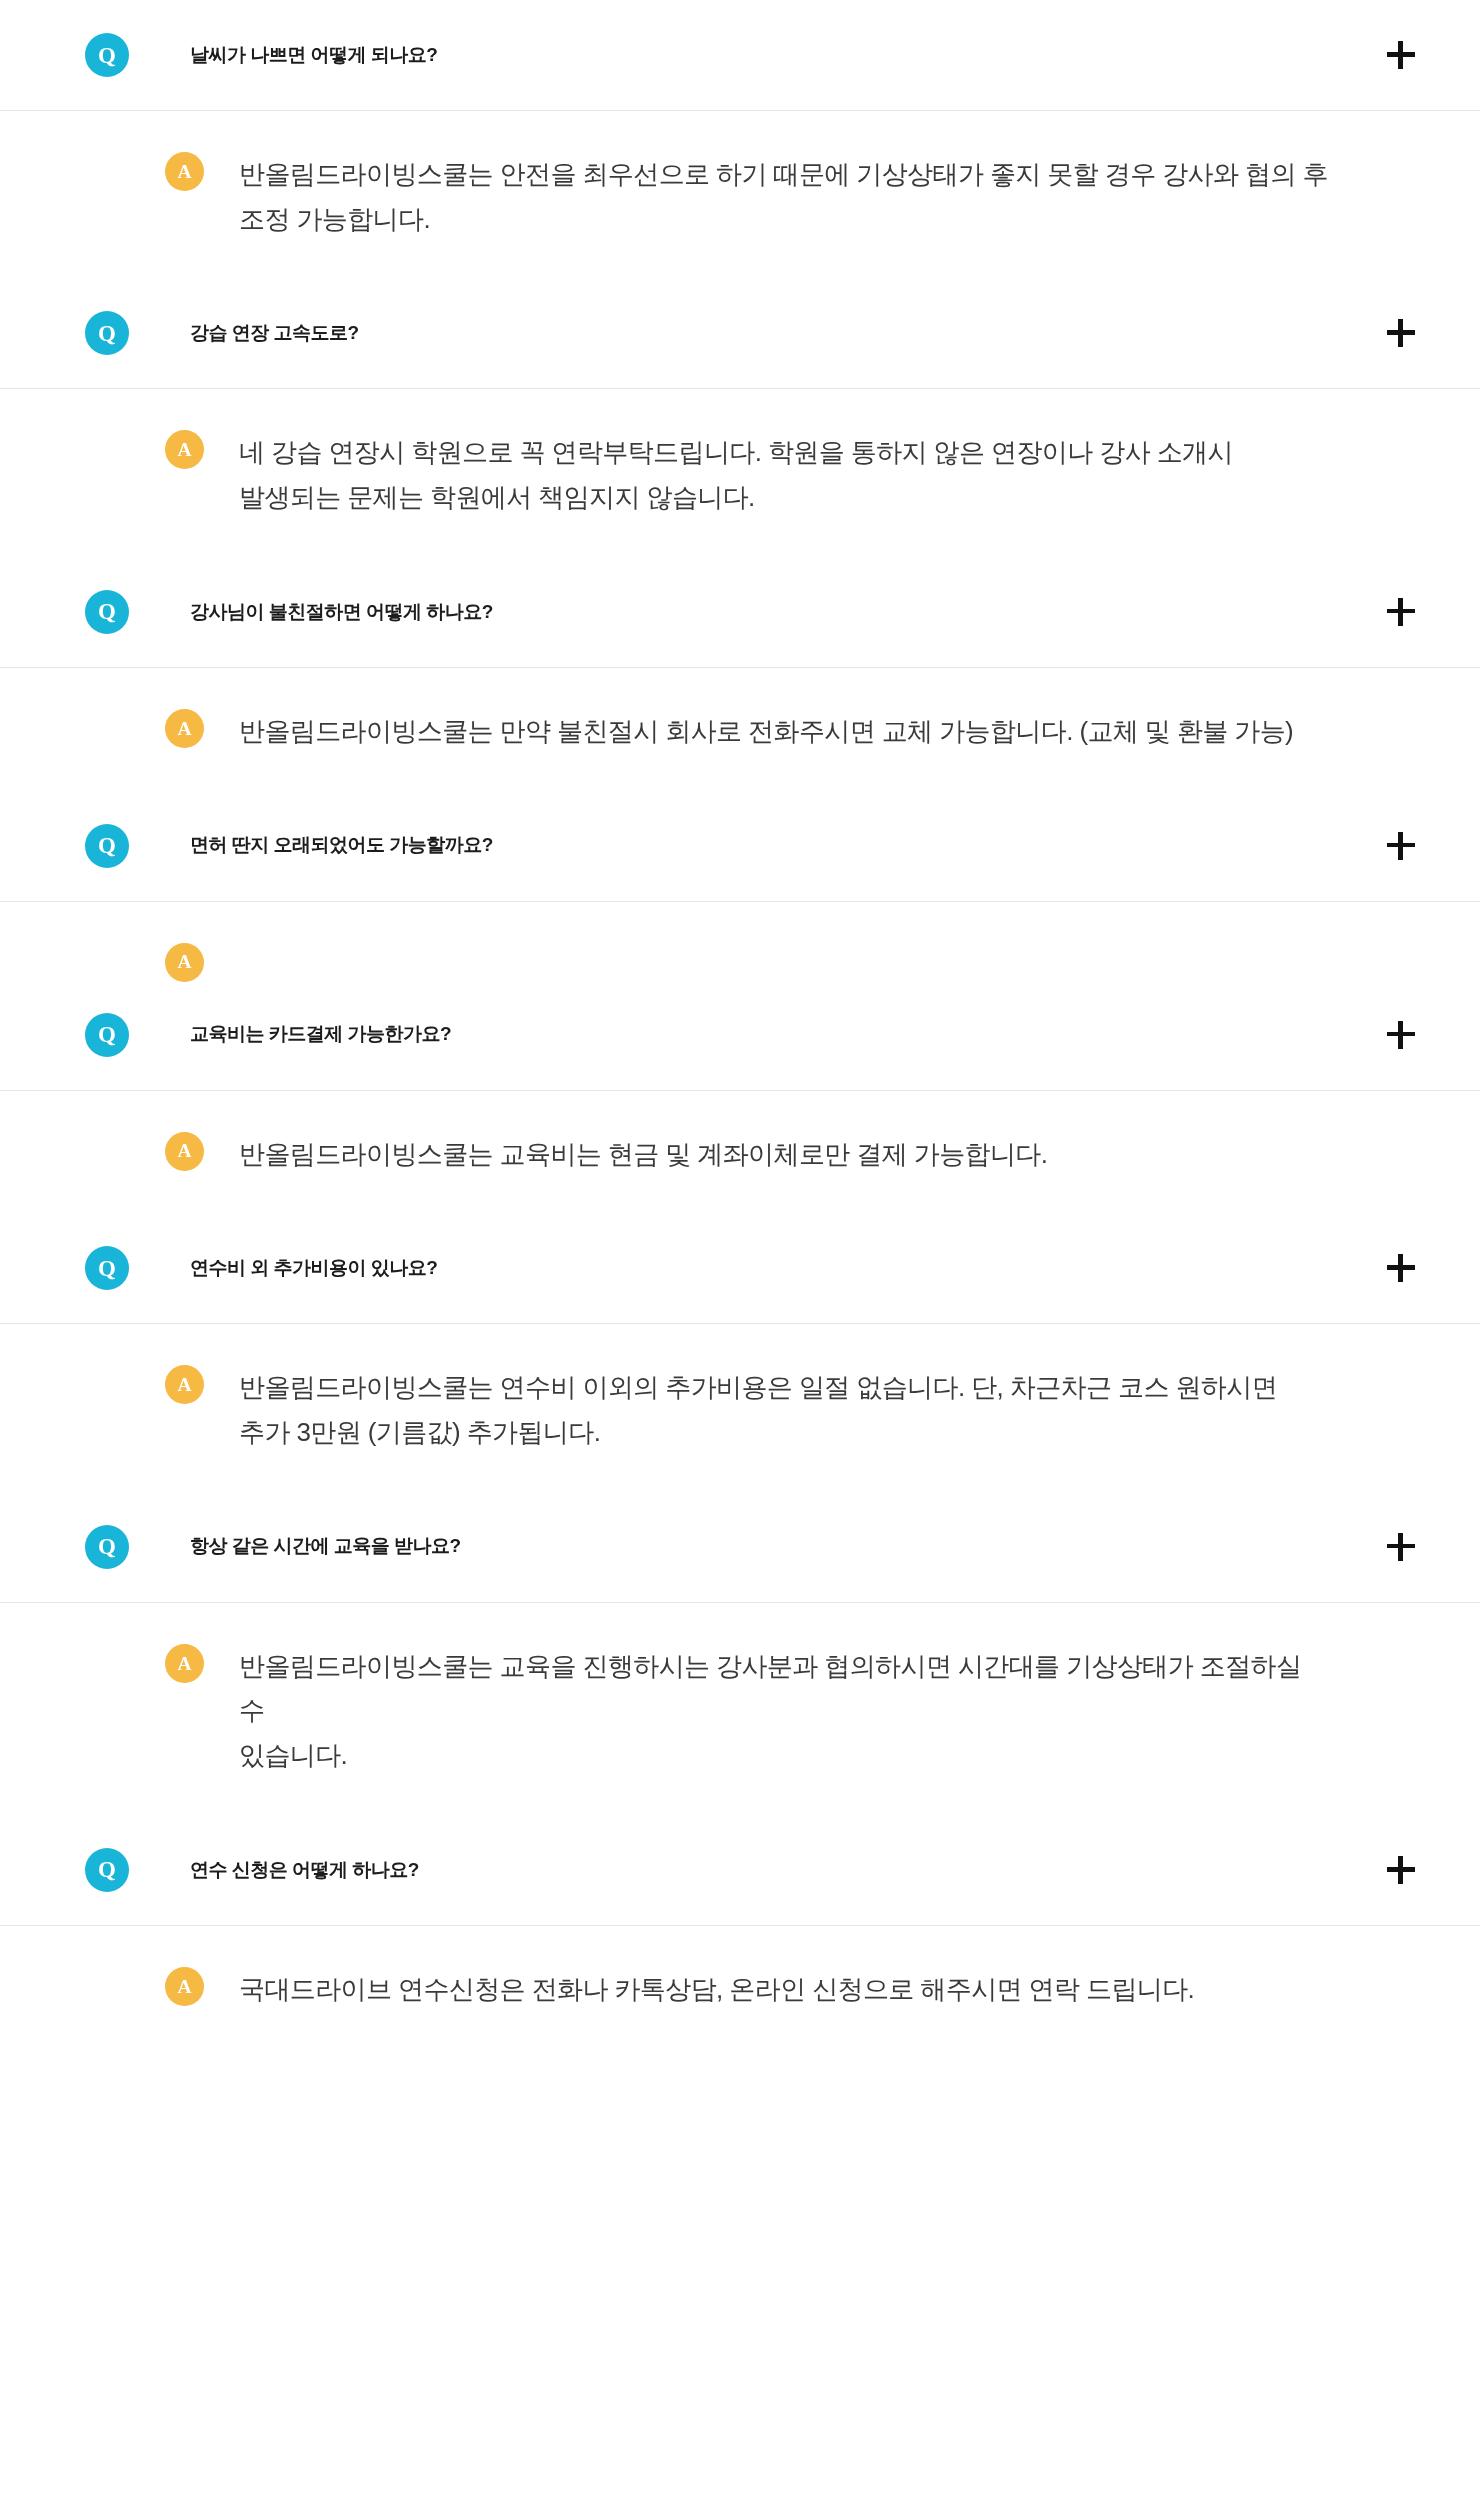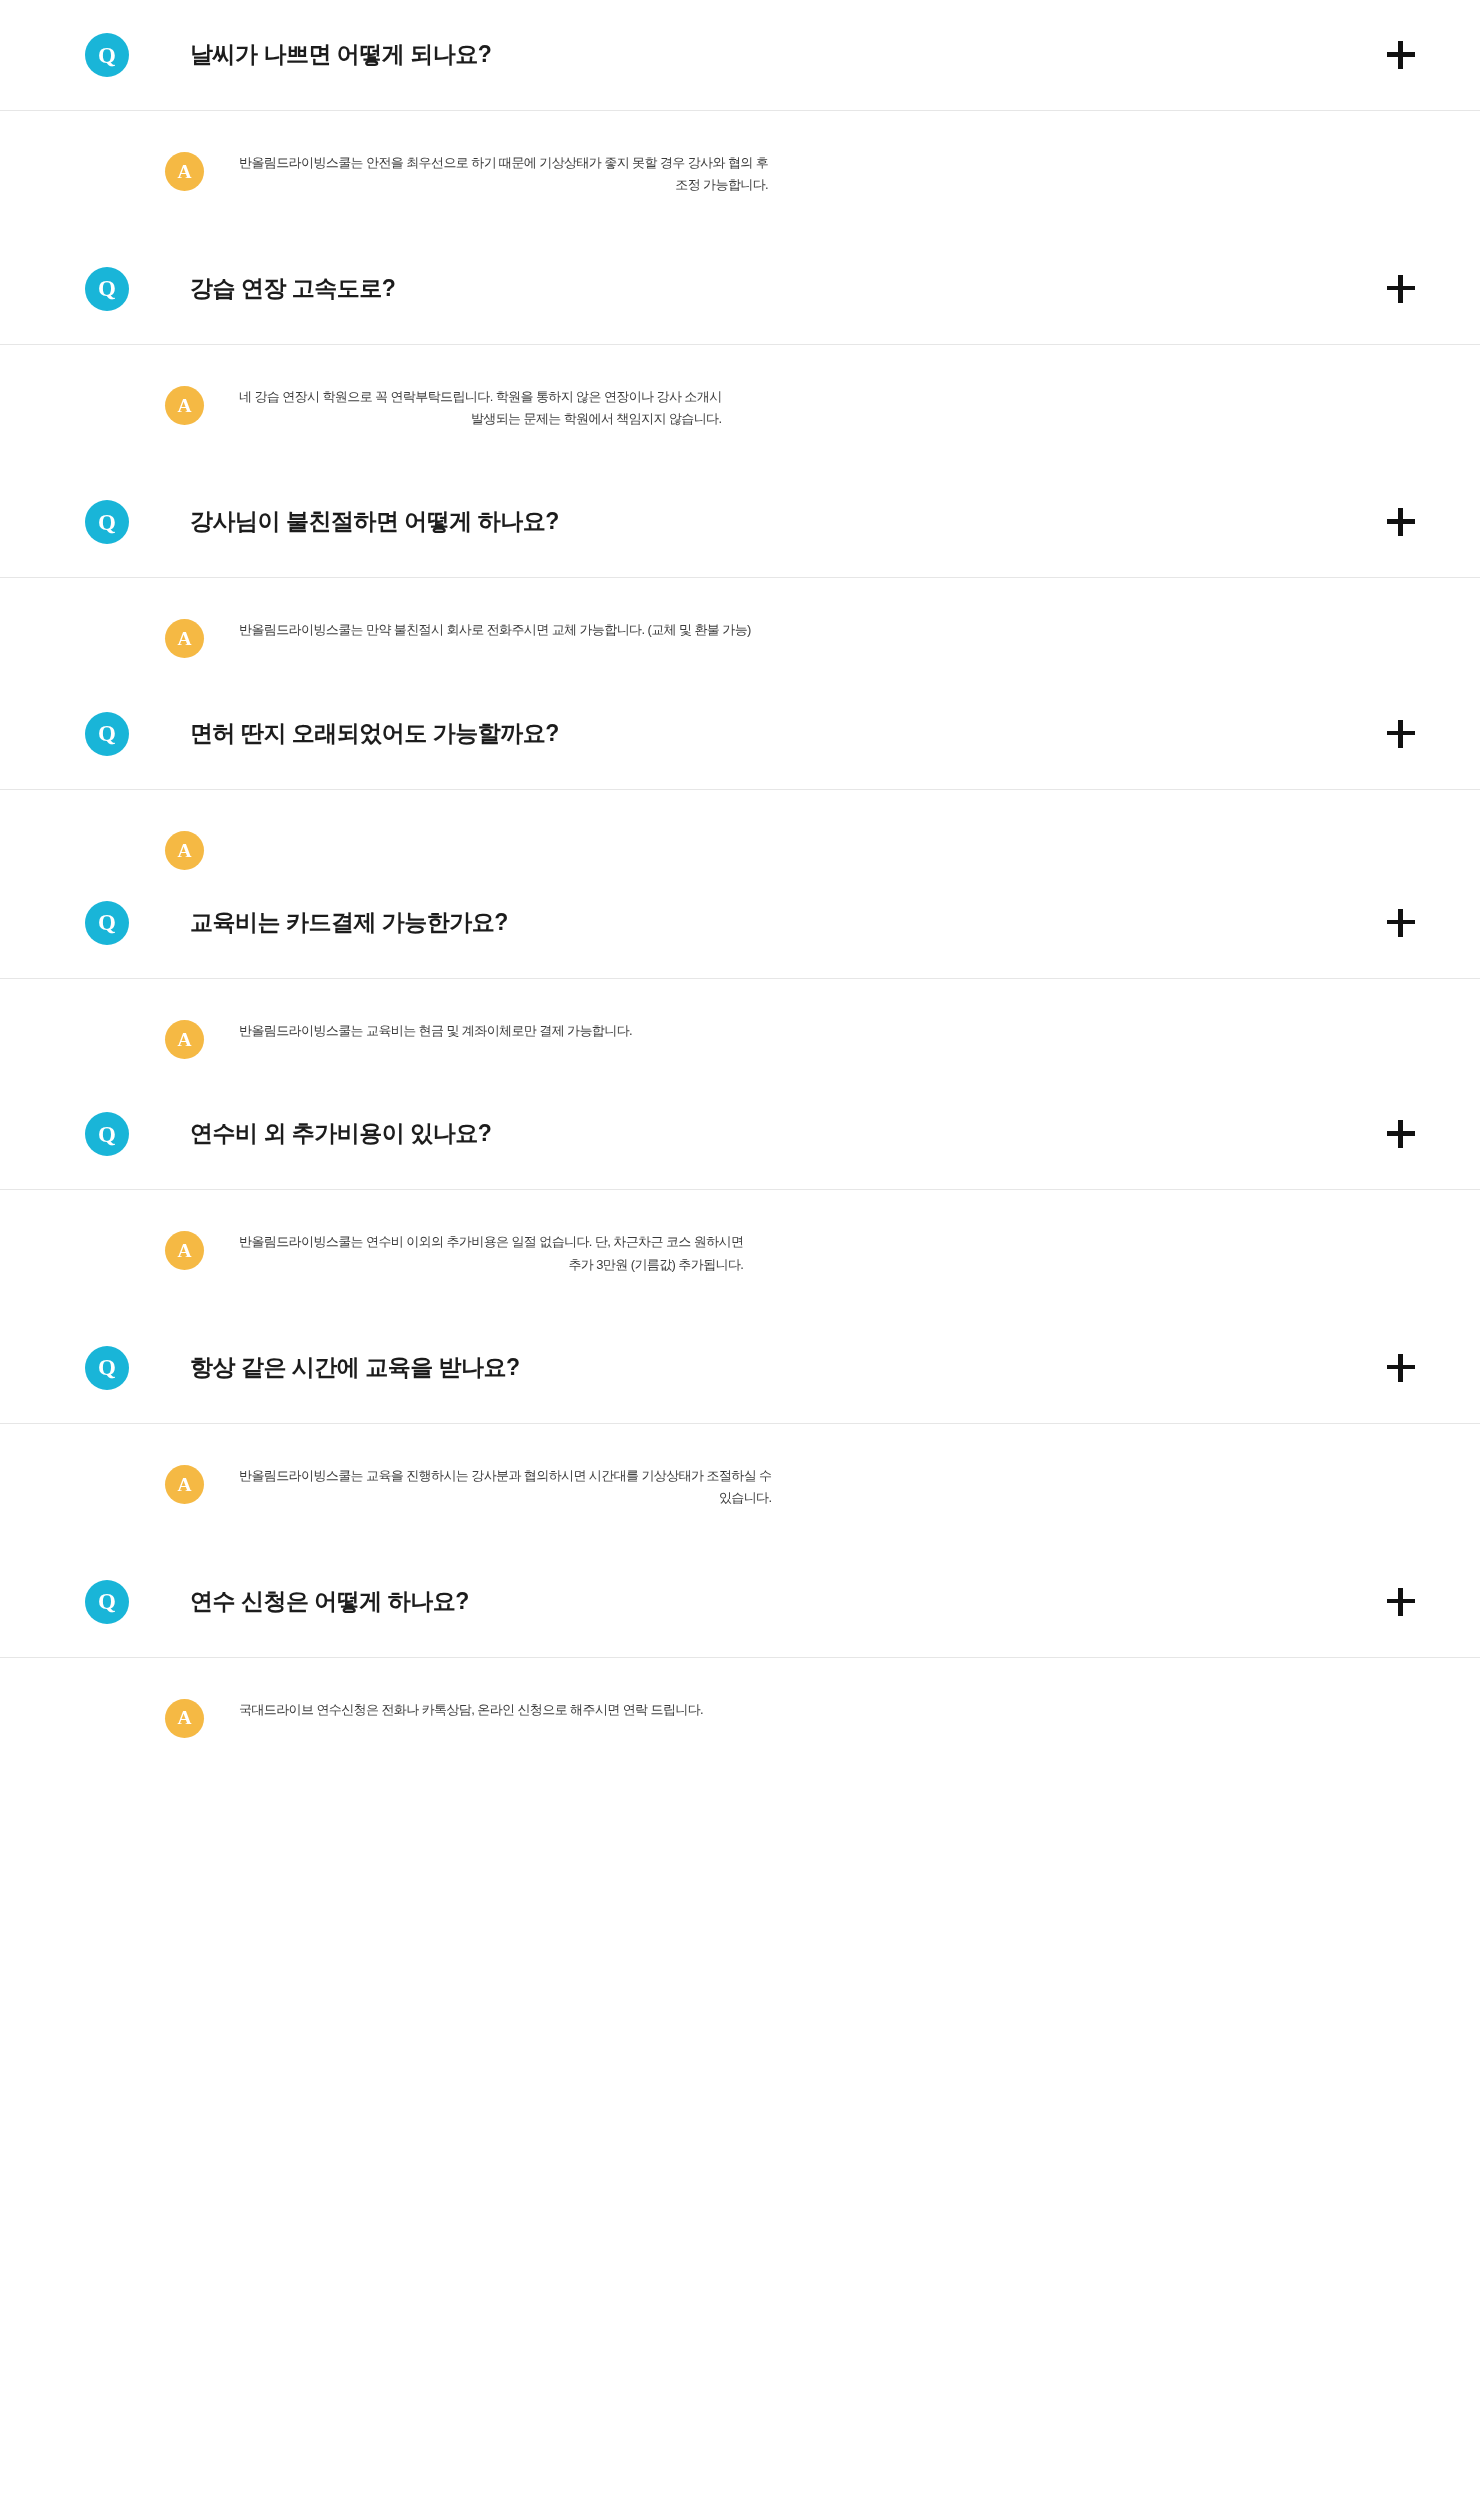--- a/index.html
+++ b/index.html
@@ -48,21 +48,21 @@
     font-size: 23px;
     font-weight: bold;
     display: flex;
     align-items: center;
     justify-content: center;
     line-height: 1;
     font-family: "Liberation Serif", "DejaVu Serif", serif;
   }
   .q-text {
     margin-left: 105px;
-    font-size: 23px;
+    font-size: 19px;
     font-weight: bold;
     color: #1c1c1c;
     letter-spacing: -0.5px;
     line-height: 1.3;
   }
   .plus-icon {
     position: absolute;
     right: 65px;
     top: 50%;
     transform: translateY(-50%);
@@ -109,27 +109,26 @@
     font-size: 19.4px;
     font-weight: bold;
     display: flex;
     align-items: center;
     justify-content: center;
     line-height: 1;
     font-family: "Liberation Serif", "DejaVu Serif", serif;
   }
   .a-text {
     margin-left: 74px;
-    font-size: 13px;
+    font-size: 26px;
     line-height: 1.72;
     color: #3a3a3a;
     letter-spacing: -0.6px;
     max-width: 1092px;
     white-space: pre-line;
-    text-align: right;
   }
   .a-text.wide {
     margin-left: 74px;
     max-width: 1119px;
   }
   
   .a-row.hanging .a-text {
     margin-left: 74px;
     text-indent: 0;
   }

